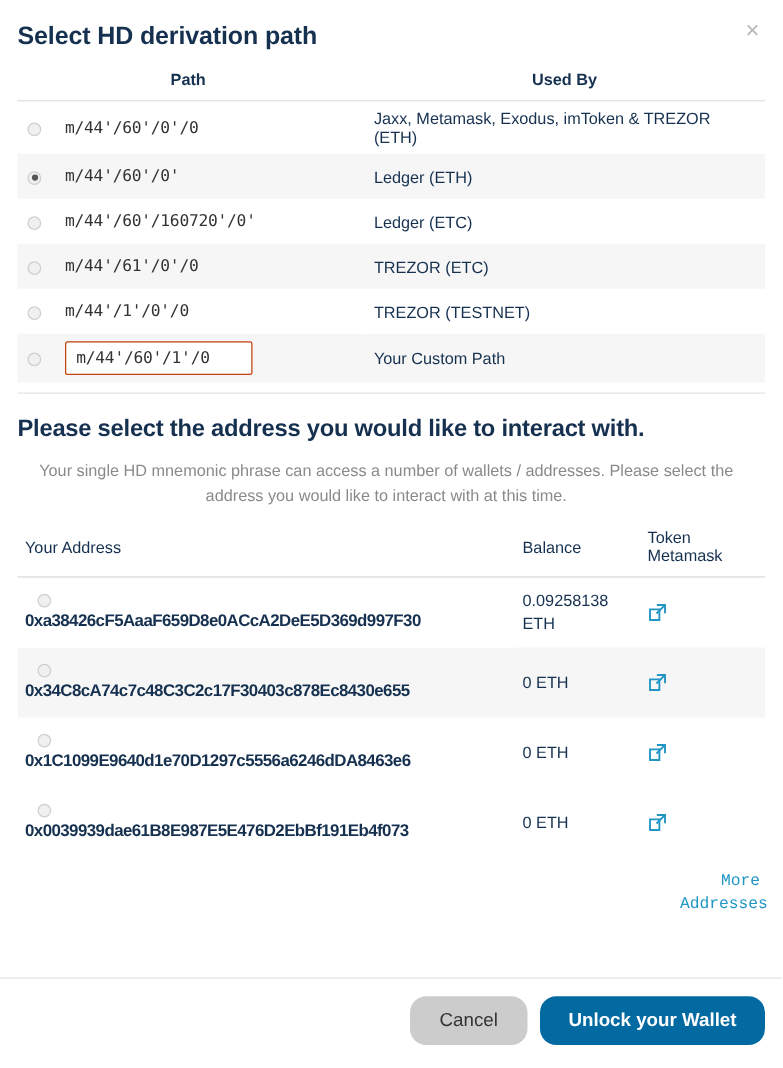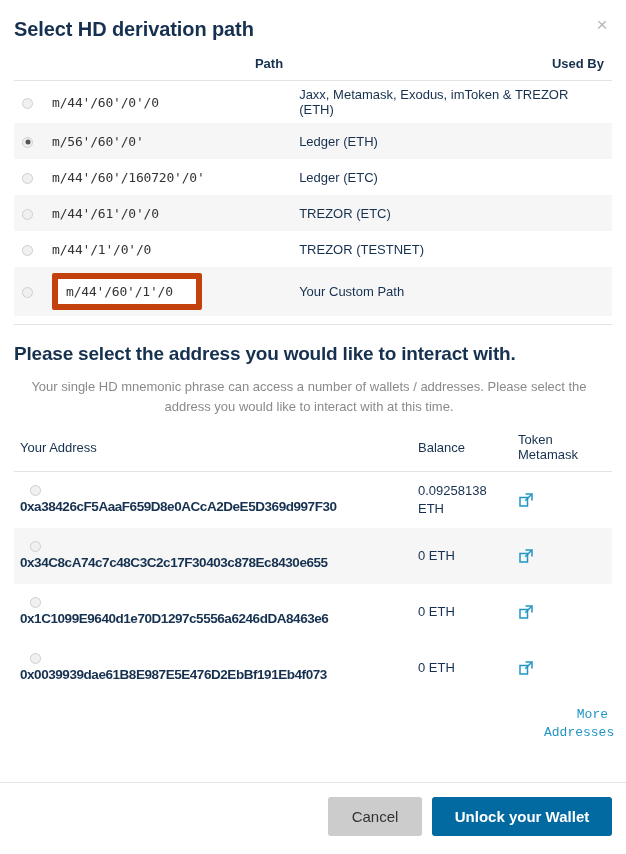--- a/index.html
+++ b/index.html
@@ -58,21 +58,21 @@
     overflow: hidden;
   }
 
   
   table.path-table {
     width: 100%;
     border-collapse: collapse;
     margin-top: 14px;
   }
   table.path-table thead th {
-    text-align: right;
+    text-align: center;
     font-size: 13px;
     font-weight: bold;
     color: #163150;
     padding: 0 8px 9px 8px;
     border-bottom: 1px solid #e3e3e3;
   }
   table.path-table thead th.col-path { width: 278px; padding-left: 4px;}
   table.path-table tbody tr { height: 36px; }
   table.path-table tbody tr.striped { background: #f6f6f6; }
   table.path-table tbody td {
@@ -115,21 +115,21 @@
     background: #555555;
     left: 50%;
     top: 50%;
     transform: translate(-50%, -50%);
   }
 
   .custom-path-input {
     font-family: "DejaVu Sans Mono", monospace;
     font-size: 13px;
     color: #333333;
-    border: 6px solid #c2410c;
+    border: 1px solid #c2410c;
     background: #ffffff;
     padding: 5px 8px;
     width: 150px;
     border-radius: 2px;
     outline: none;
     letter-spacing: -0.2px;
   }
 
   .section-divider {
     border: none;
@@ -234,21 +234,21 @@
     flex: 0 0 auto;
     border-top: 1px solid #e3e3e3;
     padding: 14px 14px 18px 14px;
     display: flex;
     justify-content: flex-end;
     gap: 10px;
     background: #ffffff;
   }
   .btn {
     border: none;
-    border-radius: 3px;
+    border-radius: 13px;
     font-size: 15px;
     cursor: pointer;
     font-family: "Liberation Sans", sans-serif;
     padding: 11px 16px;
   }
   .btn-cancel {
     background: #cccccc;
     color: #333333;
     min-width: 94px;
   }
@@ -283,21 +283,21 @@
           <td class="cell-radio">
             <span class="radio"></span>
           </td>
           <td class="cell-path">m/44'/60'/0'/0</td>
           <td class="cell-used">Jaxx, Metamask, Exodus, imToken &amp; TREZOR (ETH)</td>
         </tr>
         <tr class="striped">
           <td class="cell-radio">
             <span class="radio checked"></span>
           </td>
-          <td class="cell-path">m/56'/60'/0'</td>
+          <td class="cell-path">m/44'/60'/0'</td>
           <td class="cell-used">Ledger (ETH)</td>
         </tr>
         <tr>
           <td class="cell-radio">
             <span class="radio"></span>
           </td>
           <td class="cell-path">m/44'/60'/160720'/0'</td>
           <td class="cell-used">Ledger (ETC)</td>
         </tr>
         <tr class="striped">

